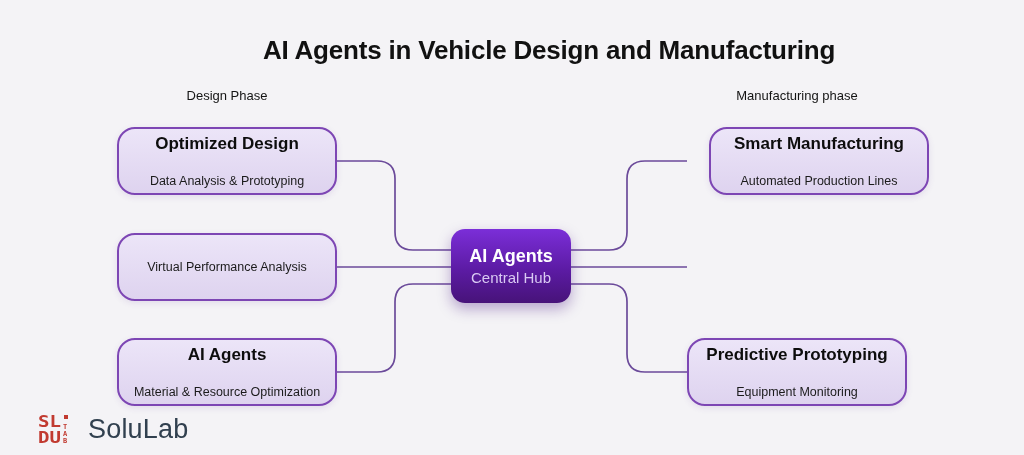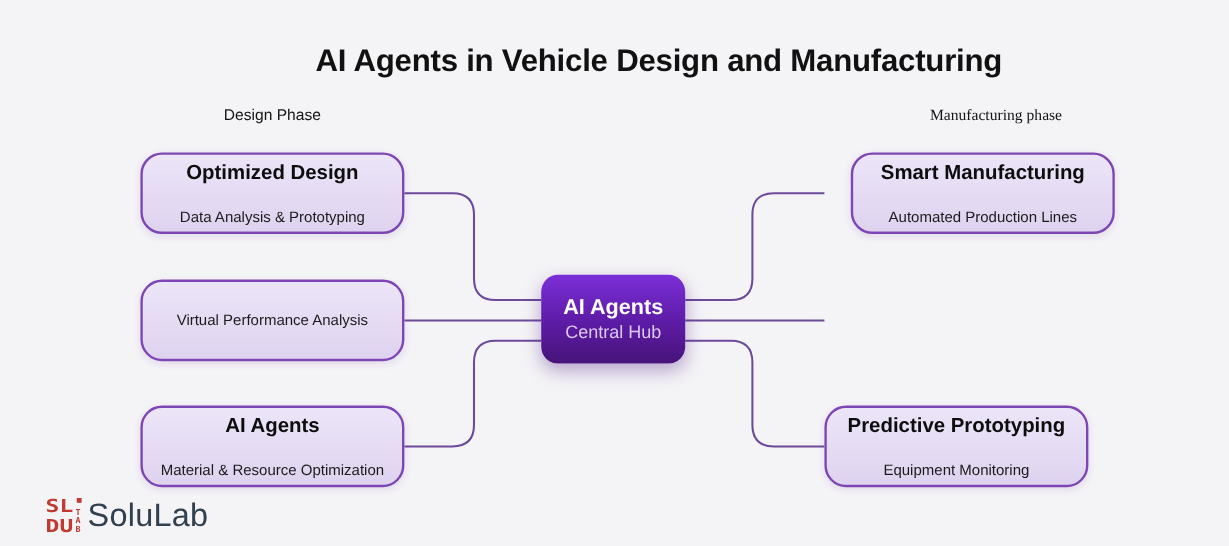--- a/index.html
+++ b/index.html
@@ -31,21 +31,21 @@
   .phase-label {
     position: absolute;
     width: 220px;
     top: 88px;
     text-align: center;
     font-size: 13px;
     font-weight: 500;
     color: #141414;
   }
   .phase-label.left  { left: 117px; }
-  .phase-label.right { left: 720px; font-family: Liberation Serif, serif; }
+  .phase-label.right { left: 687px; }
 
   svg.connectors {
     position: absolute;
     left: 0; top: 0;
     width: 1024px; height: 455px;
   }
   .connector {
     fill: none;
     stroke: var(--connector, #6b4a9a);
     stroke-width: 1.7;
@@ -117,21 +117,21 @@
     line-height: 18px;
     white-space: nowrap;
   }
 
   .logo {
     position: absolute;
     left: 38px;
     top: 413px;
     display: flex;
     align-items: center;
-    gap: 3px;
+    gap: 18px;
   }
   .logo-text {
     font-size: 27px;
     font-weight: 500;
     color: var(--logo-text-color, #31404f);
     letter-spacing: 0.2px;
     line-height: 33px;
   }
 </style>
 </head>

